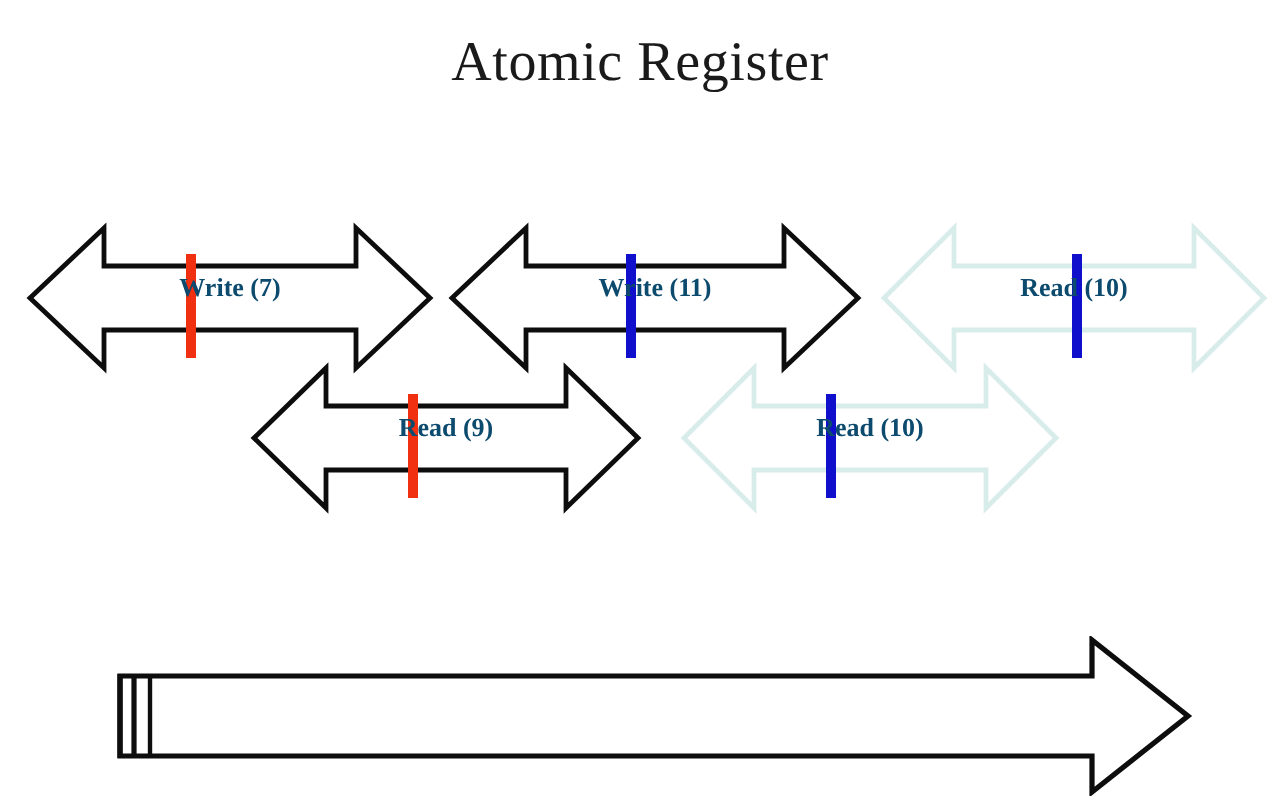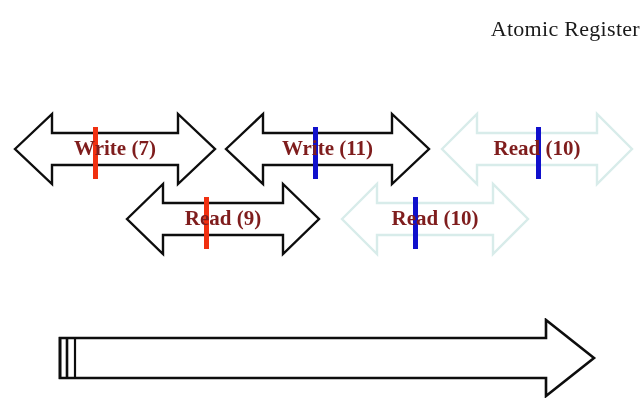--- a/index.html
+++ b/index.html
@@ -13,43 +13,43 @@
     height: 401px;
     background: #ffffff;
     overflow: hidden;
     font-family: "Liberation Serif", "DejaVu Serif", serif;
   }
   #diagram-title {
     position: absolute;
     left: 0;
     top: 16px;
     width: 640px;
-    text-align: right;
+    text-align: center;
     font-family: "Liberation Serif", "DejaVu Serif", serif;
-    font-size: 22px;
+    font-size: 28px;
     font-weight: 400;
     color: #1a1a1a;
     letter-spacing: 0.3px;
   }
   .op-arrow {
     position: absolute;
   }
   .op-arrow svg {
     display: block;
     overflow: visible;
   }
   .op-label {
     position: absolute;
     left: 0;
     width: 100%;
     text-align: center;
     font-family: "Liberation Serif", "DejaVu Serif", serif;
-    font-size: 21px;
+    font-size: 13px;
     font-weight: bold;
-    color: #7f1d1d;
+    color: #0c4a6e;
     white-space: nowrap;
     pointer-events: none;
   }
   .marker-bar {
     position: absolute;
     width: 5px;
   }
   #timeline-arrow {
     position: absolute;
   }

